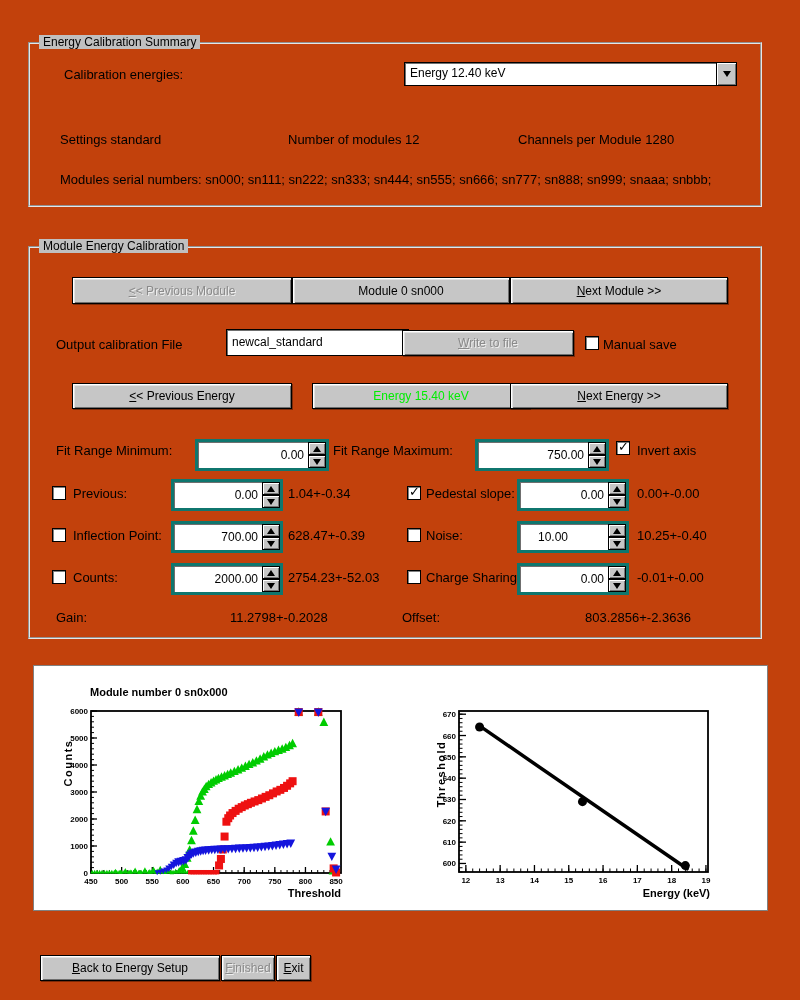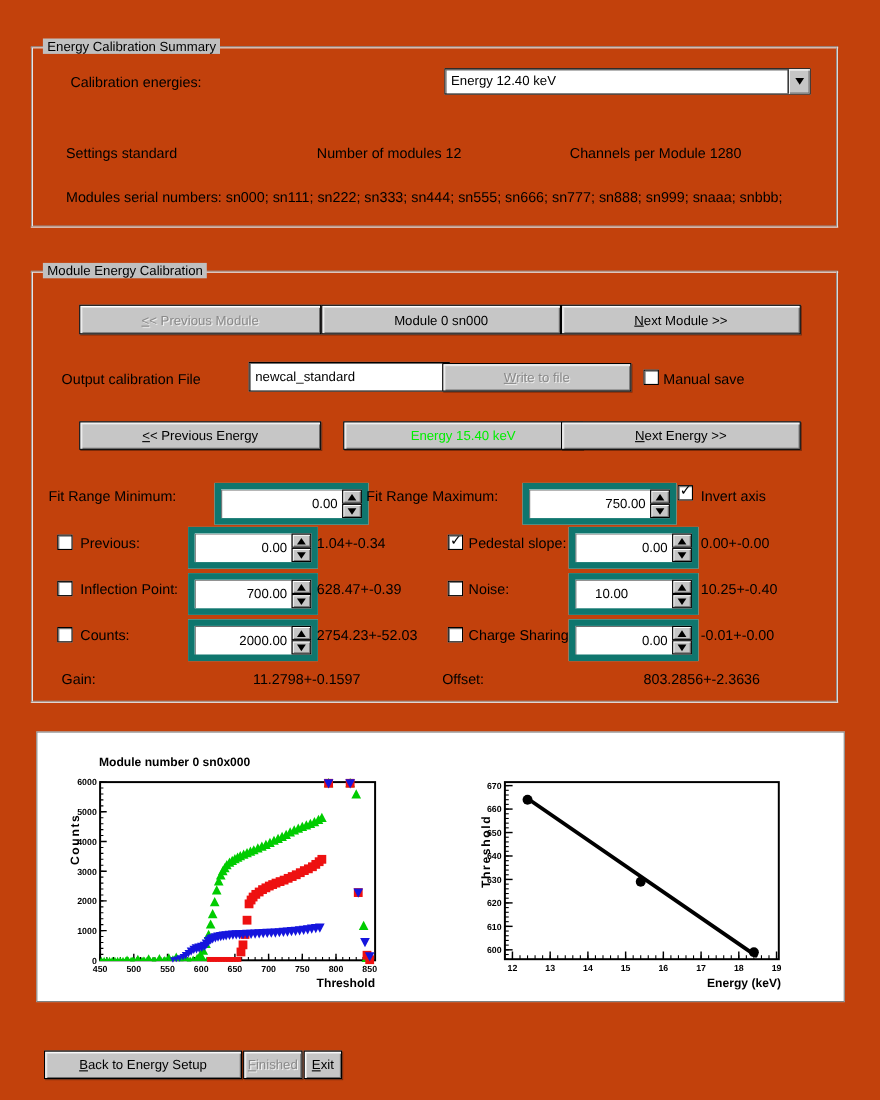--- a/index.html
+++ b/index.html
@@ -11,21 +11,21 @@
        box-shadow:inset 1px 1px 0 #ffffff,inset 2px 2px 0 #e2e2e2,inset -1px -1px 0 #6e6e6e,1px 1px 0 rgba(0,0,0,.35);
        display:flex;align-items:center;justify-content:center;font-size:12px;color:#000;white-space:nowrap;cursor:default;}
   .btn.disabled{color:#8a8a8a;text-shadow:1px 1px 0 #efefef;}
   .btn u{text-decoration:underline;}
   .sunken{position:absolute;background:#fff;border:1px solid #000;box-shadow:inset 1px 1px 0 #6f6f6f;}
   .tinput{font-size:12px;padding:5px 4px 0 5px;color:#000;}
   .combo{display:flex;}
   .combo-text{flex:1;font-size:12px;padding:3px 4px 0 5px;color:#000;}
   .combo-btn{width:19px;background:#c6c6c6;border-left:1px solid #000;
        box-shadow:inset 1px 1px 0 #fff,inset -1px -1px 0 #6e6e6e;display:flex;align-items:center;justify-content:center;}
-  .spin{position:absolute;display:flex;background:#fff;border:6px solid #0f766e;box-shadow:inset 1px 1px 0 #6f6f6f;}
+  .spin{position:absolute;display:flex;background:#fff;border:3px solid #0f766e;box-shadow:inset 1px 1px 0 #6f6f6f;}
   .spin-field{flex:1;font-size:12px;color:#000;text-align:right;padding:6px 4px 0 0;}
   .spin-arrows{width:18px;display:flex;flex-direction:column;}
   .spin-btn{flex:1;background:#c6c6c6;border:1px solid #000;box-shadow:inset 1px 1px 0 #fff,inset -1px -1px 0 #777;
        display:flex;align-items:center;justify-content:center;}
   .tri-up{width:0;height:0;border-left:4px solid transparent;border-right:4px solid transparent;border-bottom:6px solid #000;}
   .tri-down{width:0;height:0;border-left:4px solid transparent;border-right:4px solid transparent;border-top:6px solid #000;}
   .cb{position:absolute;width:12px;height:12px;background:#fff;border:1px solid #000;box-shadow:inset 1px 1px 0 #808080;}
   .cb.checked::after{content:"✓";position:absolute;top:-3px;left:1px;font-family:"DejaVu Sans",sans-serif;font-weight:bold;font-size:13px;color:#000;}
   .panel{position:absolute;background:#fff;border:1px solid #808080;}
 </style>
@@ -60,21 +60,21 @@
   <div class="lbl" style="left:56px;top:337px;">Output calibration File</div>
   <div class="sunken tinput" style="left:226px;top:329px;width:172px;height:20px;">newcal_standard</div>
   <div class="btn disabled" style="left:402px;top:330px;width:170px;height:24px;"><u>W</u>rite to file</div>
   <div class="cb" style="left:585px;top:336px;"></div>
   <div class="lbl" style="left:603px;top:337px;">Manual save</div>
 
   <div class="btn" style="left:72px;top:383px;width:218px;height:24px;"><u>&lt;</u>&lt; Previous Energy</div>
   <div class="btn" style="left: 292px; top: 383px; width: 216px; height: 24px; color: rgb(0, 238, 0); margin-left: 20px;">Energy 15.40 keV</div>
   <div class="btn" style="left:510px;top:383px;width:216px;height:24px;"><u>N</u>ext Energy &gt;&gt;</div>
 
-  <div class="lbl" style="left:44px;top:443px;">Fit Range Minimum:</div>
+  <div class="lbl" style="left:56px;top:443px;">Fit Range Minimum:</div>
   <div class="spin" style="left:195px;top:439px;width:128px;height:26px;">
     <div class="spin-field">0.00</div>
     <div class="spin-arrows">
         <div class="spin-btn">
           <div class="tri-up"></div>
         </div>
         <div class="spin-btn">
           <div class="tri-down"></div>
         </div>
       </div>
@@ -178,21 +178,21 @@
           <div class="tri-up"></div>
         </div>
         <div class="spin-btn">
           <div class="tri-down"></div>
         </div>
       </div>
   </div>
   <div class="lbl" style="left:637px;top:570px;">-0.01+-0.00</div>
 
   <div class="lbl" style="left:56px;top:610px;">Gain:</div>
-  <div class="lbl" style="left:230px;top:610px;">11.2798+-0.1597</div>
+  <div class="lbl" style="left:230px;top:610px;">11.2798+-0.2028</div>
   <div class="lbl" style="left:402px;top:610px;">Offset:</div>
   <div class="lbl" style="left:585px;top:610px;">803.2856+-2.3636</div>
 
   <div class="panel" style="left:33px;top:665px;width:733px;height:244px;">
     <svg id="plots" width="733" height="244">
         <g>
           <rect x="57" y="45" width="250" height="162" fill="none" stroke="#000" stroke-width="1.8"></rect>
           <line x1="57" y1="207" x2="57" y2="204" stroke="#000" stroke-width="1"></line>
           <line x1="63.127450980392155" y1="207" x2="63.127450980392155" y2="204" stroke="#000" stroke-width="1"></line>
           <line x1="69.25490196078431" y1="207" x2="69.25490196078431" y2="204" stroke="#000" stroke-width="1"></line>

